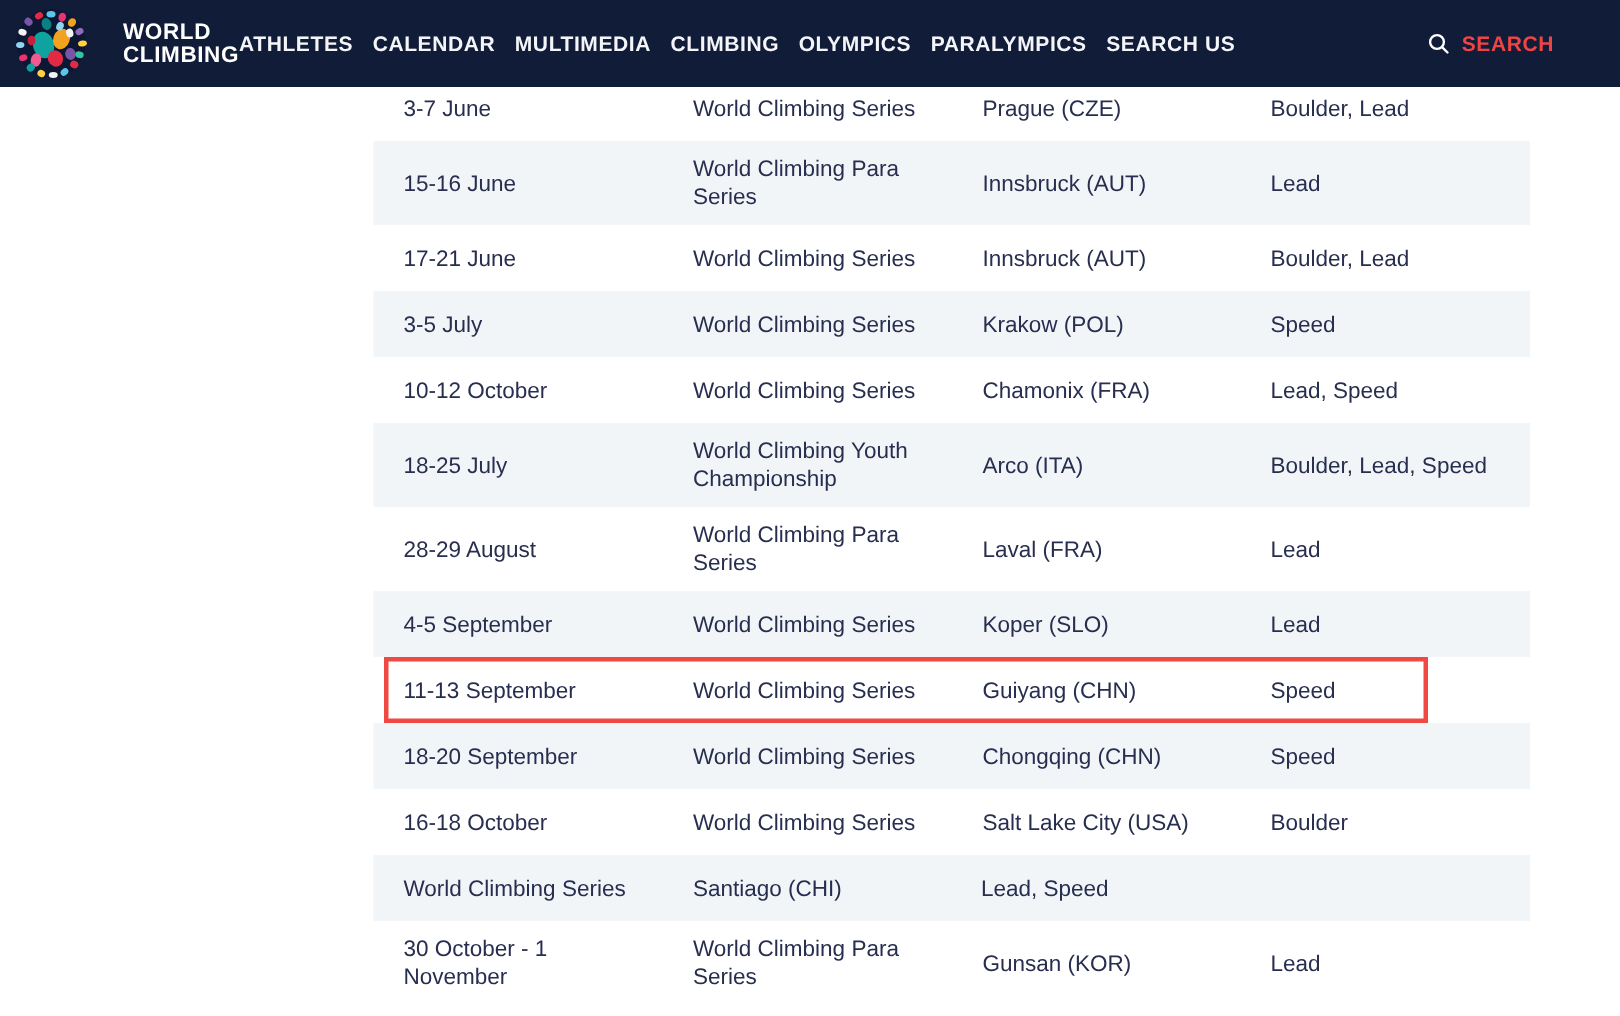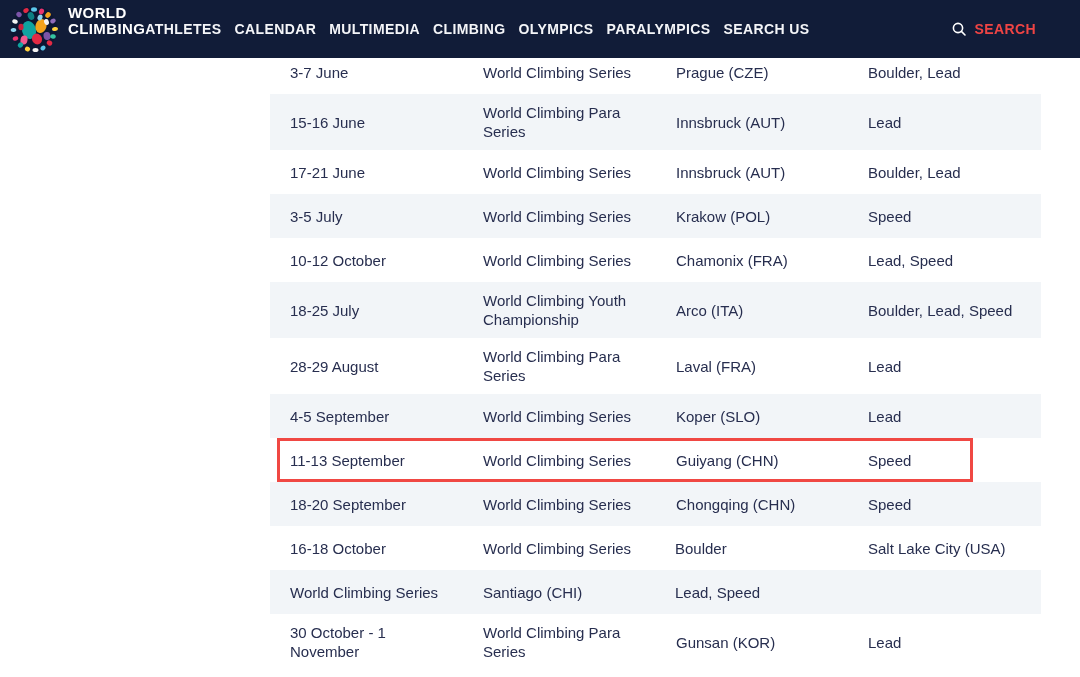--- a/index.html
+++ b/index.html
@@ -7,30 +7,30 @@
     --row-alt-bg:#f2f5f8;
     --text-dark:#272e4f;
     --highlight-red:#f04843;
   }
   *{margin:0;padding:0;box-sizing:border-box;}
   html,body{width:1080px;height:677px;overflow:hidden;background:#fff;
     font-family:"Liberation Sans",sans-serif;}
   
   .header{position:relative;z-index:5;height:58px;background:var(--header-bg);
     display:flex;align-items:center;padding:0 44px 0 10px;}
-  .logo{display:flex;align-items:flex-start;gap:10px;cursor:pointer;flex:0 0 auto;}
+  .logo{display:flex;align-items:center;gap:24px;cursor:pointer;flex:0 0 auto;}
   .logo-text{color:#fff;font-weight:bold;font-size:15px;line-height:15.5px;
     letter-spacing:.4px;}
   .nav{display:flex;align-items:center;gap:13px;}
   .nav-item{color:#f4f5f8;font-weight:bold;font-size:14px;letter-spacing:.4px;
     text-decoration:none;cursor:pointer;white-space:nowrap;}
   .search{display:flex;align-items:center;gap:7px;margin-left:auto;cursor:pointer;}
   .search-label{color:#ef4444;font-weight:bold;font-size:14px;letter-spacing:.4px;}
   
-  .calendar{position:absolute;left:270px;top:50px;width:771px;z-index:1;}
+  .calendar{position:absolute;left:249px;top:50px;width:771px;z-index:1;}
   .row{position:relative;display:flex;min-height:44px;align-items:center;
     background:#fff;cursor:pointer;}
   .row.alt{background:var(--row-alt-bg);}
   .cell{font-size:15px;line-height:19px;color:var(--text-dark);}
   .c-date{flex:0 0 193px;padding:9px 40px 9px 20px;}
   .c-event{flex:0 0 193px;padding:9px 6px 9px 20px;}
   .c-loc{flex:0 0 193px;padding:9px 10px 9px 20px;}
   .c-disc{flex:0 0 192px;padding:9px 6px 9px 19px;}
   .hl-box{position:absolute;left:7px;top:0;width:696px;height:100%;
     border:3px solid var(--highlight-red);pointer-events:none;z-index:2;}
@@ -159,22 +159,22 @@
       <div class="row alt">
     <div class="cell c-date">18-20 September</div>
     <div class="cell c-event">World Climbing Series</div>
     <div class="cell c-loc">Chongqing (CHN)</div>
     <div class="cell c-disc">Speed</div>
 
   </div>
       <div class="row">
     <div class="cell c-date">16-18 October</div>
     <div class="cell c-event">World Climbing Series</div>
+    <div class="cell c-loc">Salt Lake City (USA)</div>
     <div class="cell c-disc">Boulder</div>
-    <div class="cell c-loc">Salt Lake City (USA)</div>
 
   </div>
       <div class="row alt">
     <div class="cell c-event">World Climbing Series</div>
     <div class="cell c-loc">Santiago (CHI)</div>
     <div class="cell c-disc">Lead, Speed</div>
 
   </div>
       <div class="row">
     <div class="cell c-date">30 October - 1 November</div>

